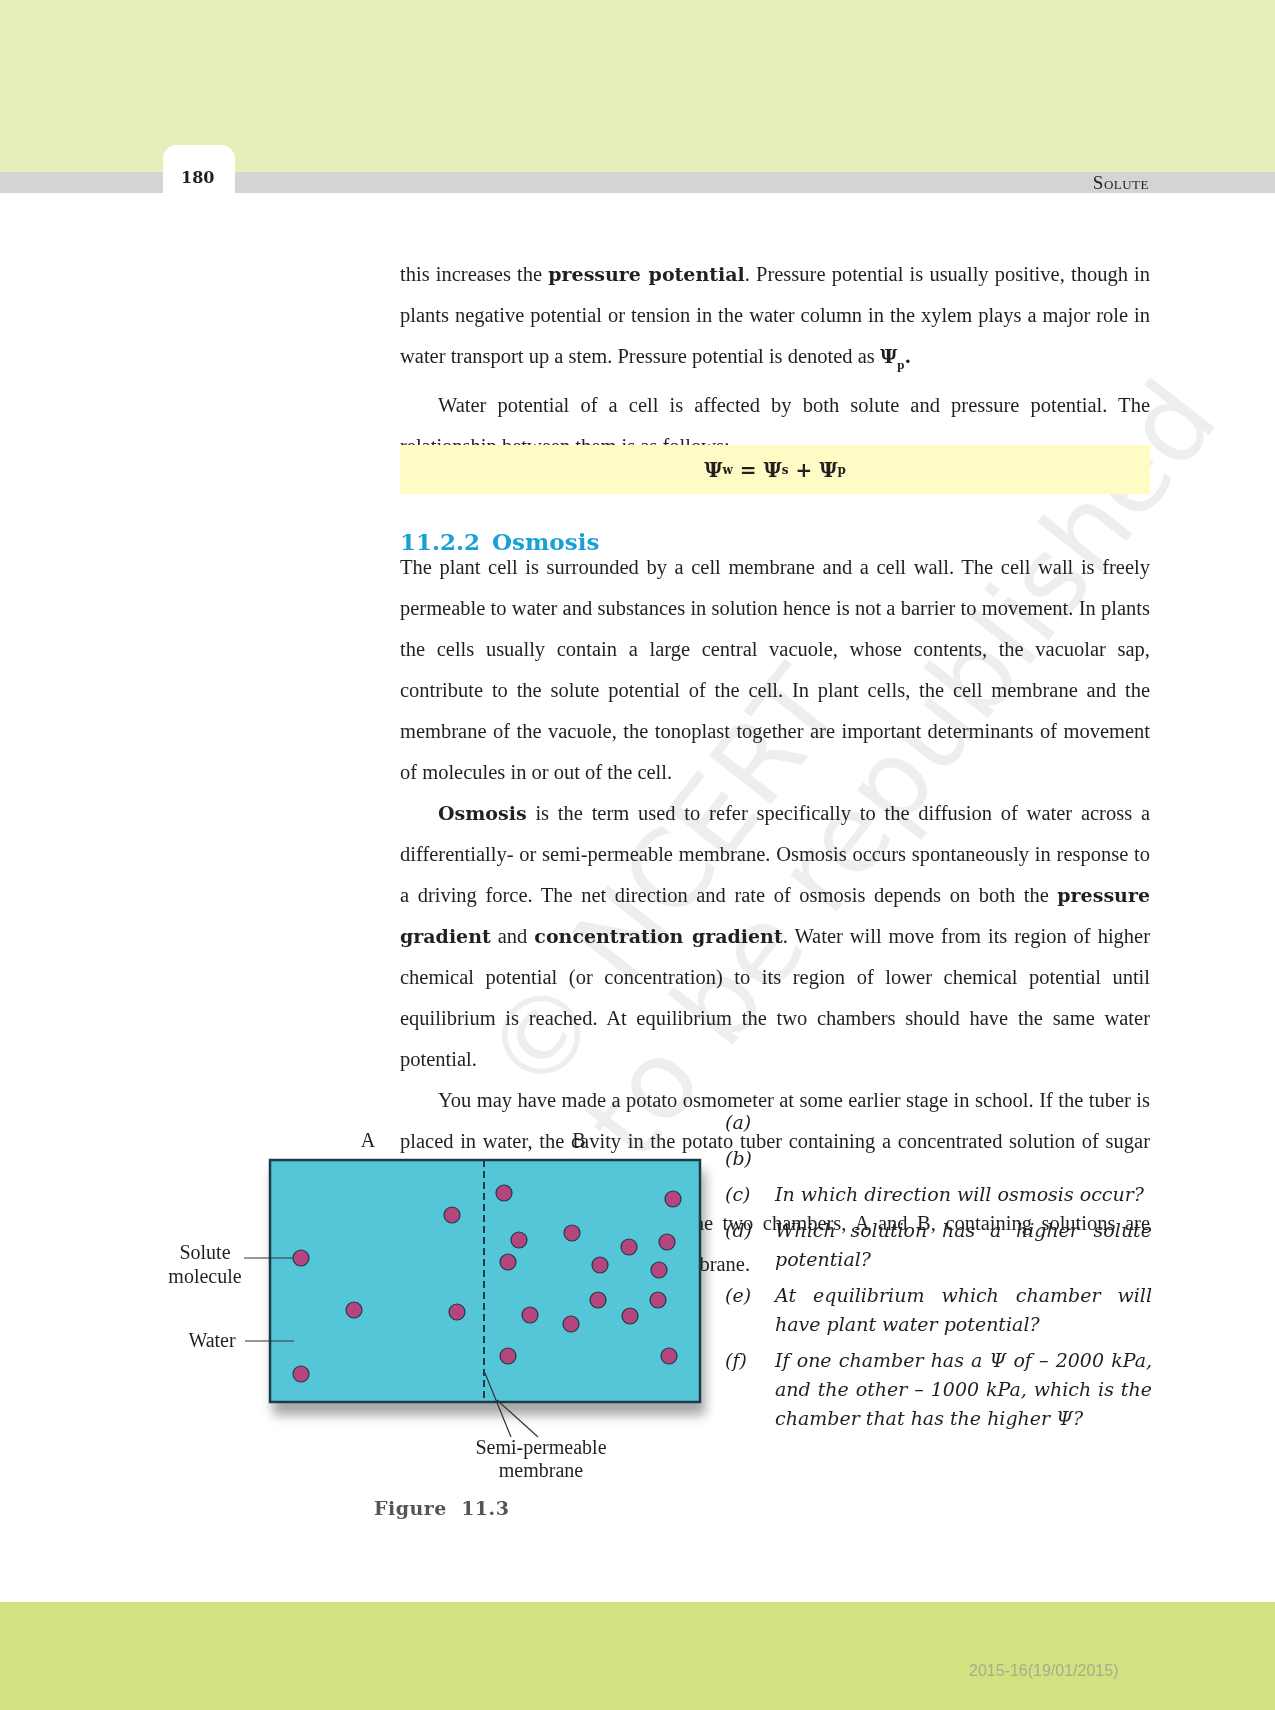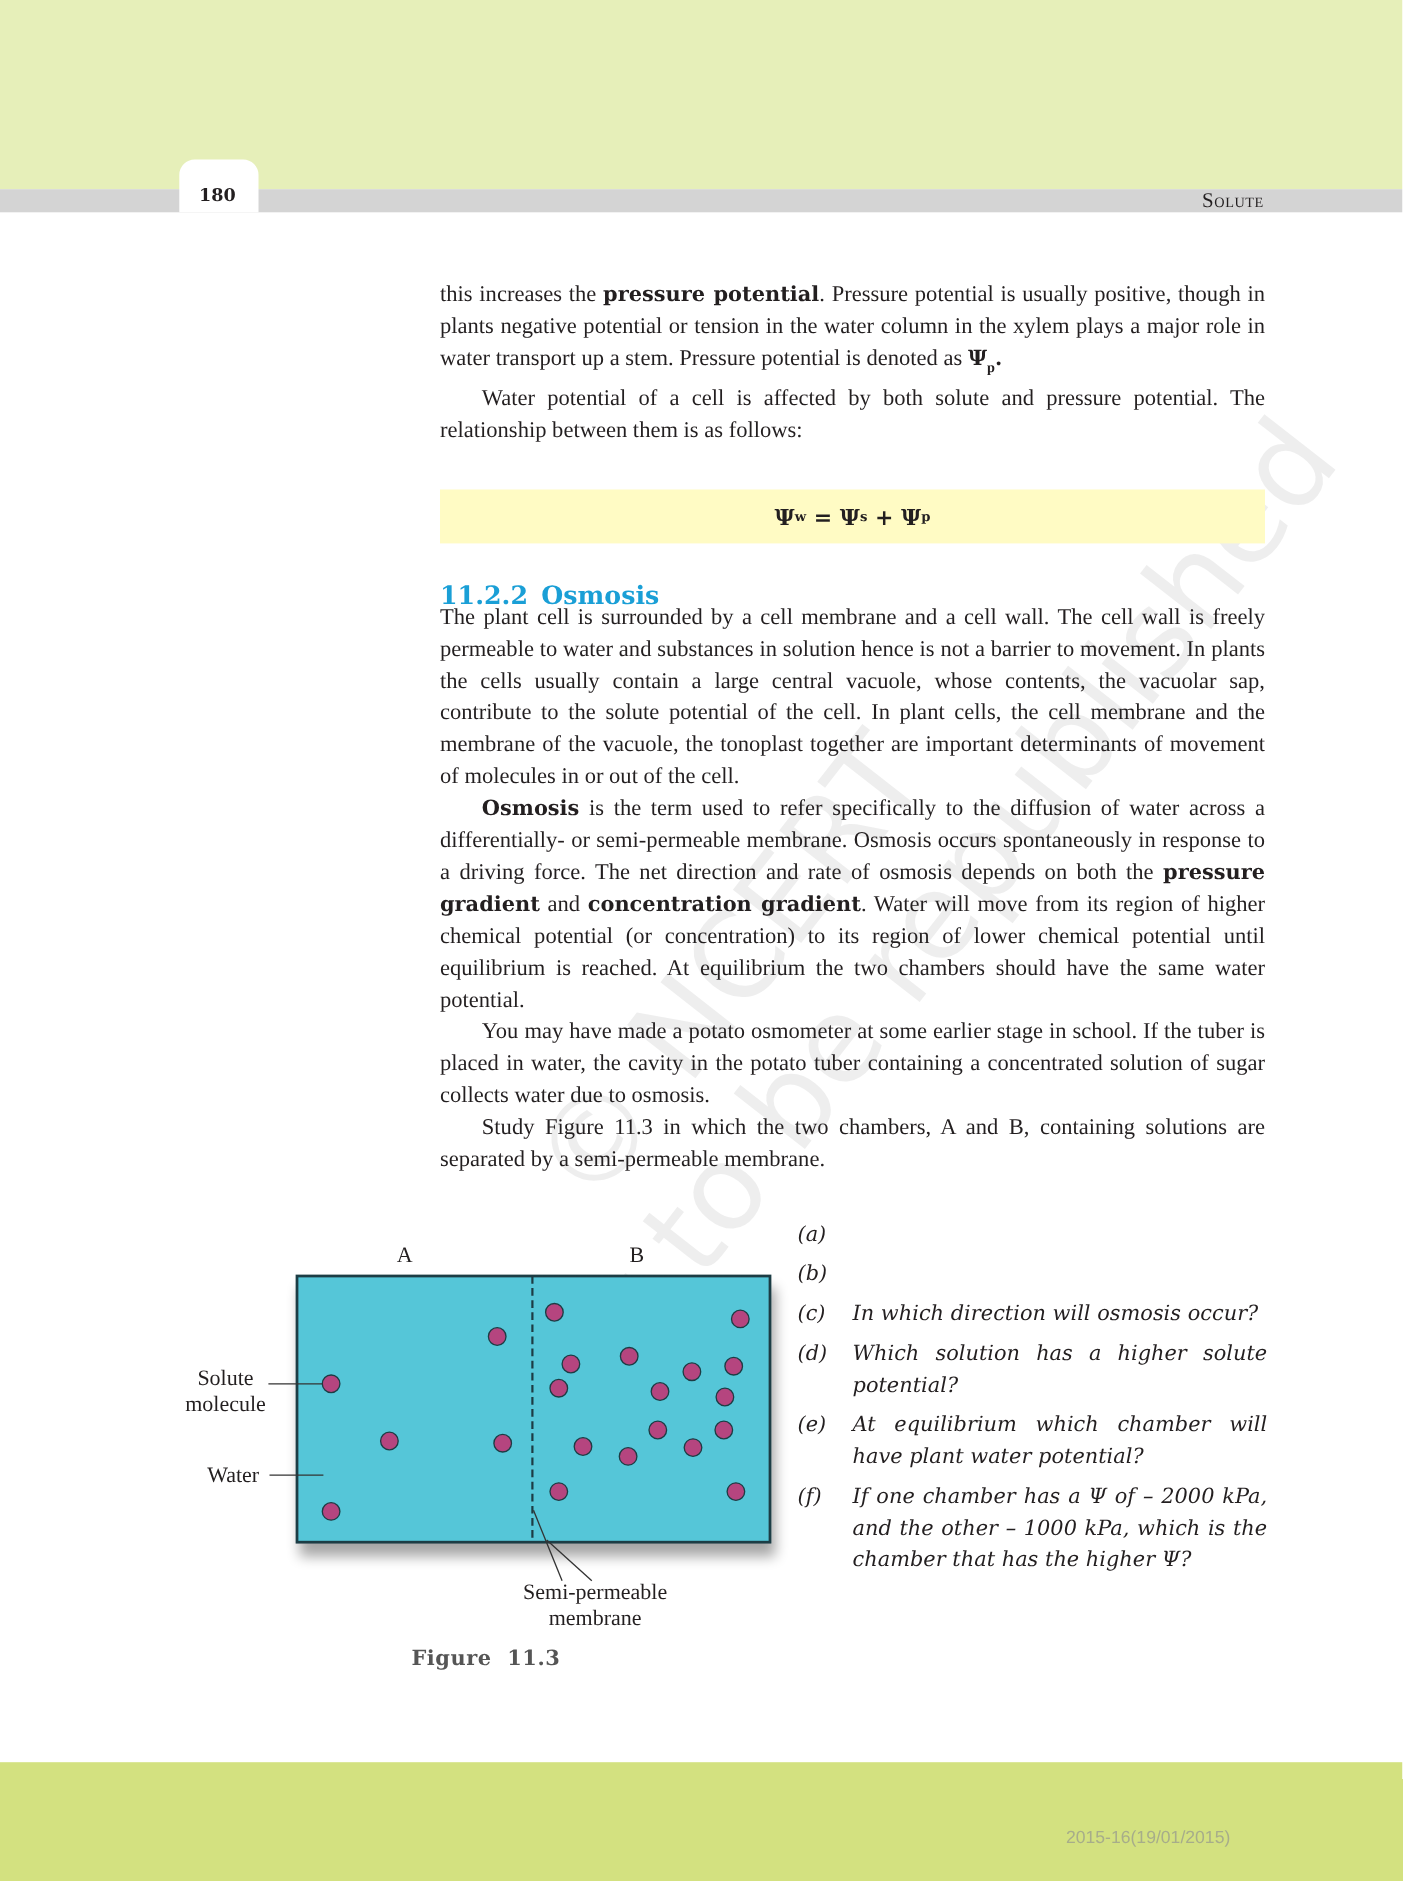--- a/index.html
+++ b/index.html
@@ -9,21 +9,21 @@
     font-family: "DejaVu Serif", "Liberation Serif", serif;
     color: #231f20;
   }
   .top-band { position: absolute; left: 0; top: 0; width: 1275px; height: 172px; background: #e6efb9; }
   .gray-band { position: absolute; left: 0; top: 172px; width: 1275px; height: 21px; background: #d4d4d4; }
   .page-tab { position: absolute; left: 163px; top: 145px; width: 72px; height: 48px; background: #fff; border-radius: 14px 14px 0 0; }
   .page-number { position: absolute; left: 181px; top: 168px; font-size: 16px; font-weight: bold; font-family: "DejaVu Serif", serif; color: #231f20; }
   .running-head { position: absolute; right: 126px; top: 172px; font-size: 19px; font-family: "Liberation Serif", serif; letter-spacing: 0.5px; font-variant: small-caps; color: #231f20; line-height: 21px; }
 
   .column { position: absolute; left: 400px; width: 750px; }
-  .para { margin: 0; font-size: 20.5px; line-height: 29px; text-align: justify; font-family: "Liberation Serif", "DejaVu Serif", serif; }
+  .para { margin: 0; font-size: 20.5px; line-height: 41px; text-align: justify; font-family: "Liberation Serif", "DejaVu Serif", serif; }
   .para.indent { text-indent: 38px; }
   .para b { font-family: "DejaVu Serif", serif; font-weight: bold; font-size: 19px; }
   .sub { font-size: 13px; vertical-align: -6px; font-weight: bold; }
 
   .eq-box { position: absolute; left: 400px; top: 445px; width: 750px; height: 49px; background: #fffbc4; display: flex; align-items: center; justify-content: center; font-weight: bold; font-size: 20px; font-family: "DejaVu Serif", serif; }
   .eq-box .sub { font-size: 12px; vertical-align: -7px; }
 
   .section-heading { position: absolute; left: 400px; top: 528px; font-size: 23px; font-weight: bold; color: #1a9fd6; font-family: "DejaVu Serif", serif; }
   .section-heading span + span { margin-left: 12px; }
 

